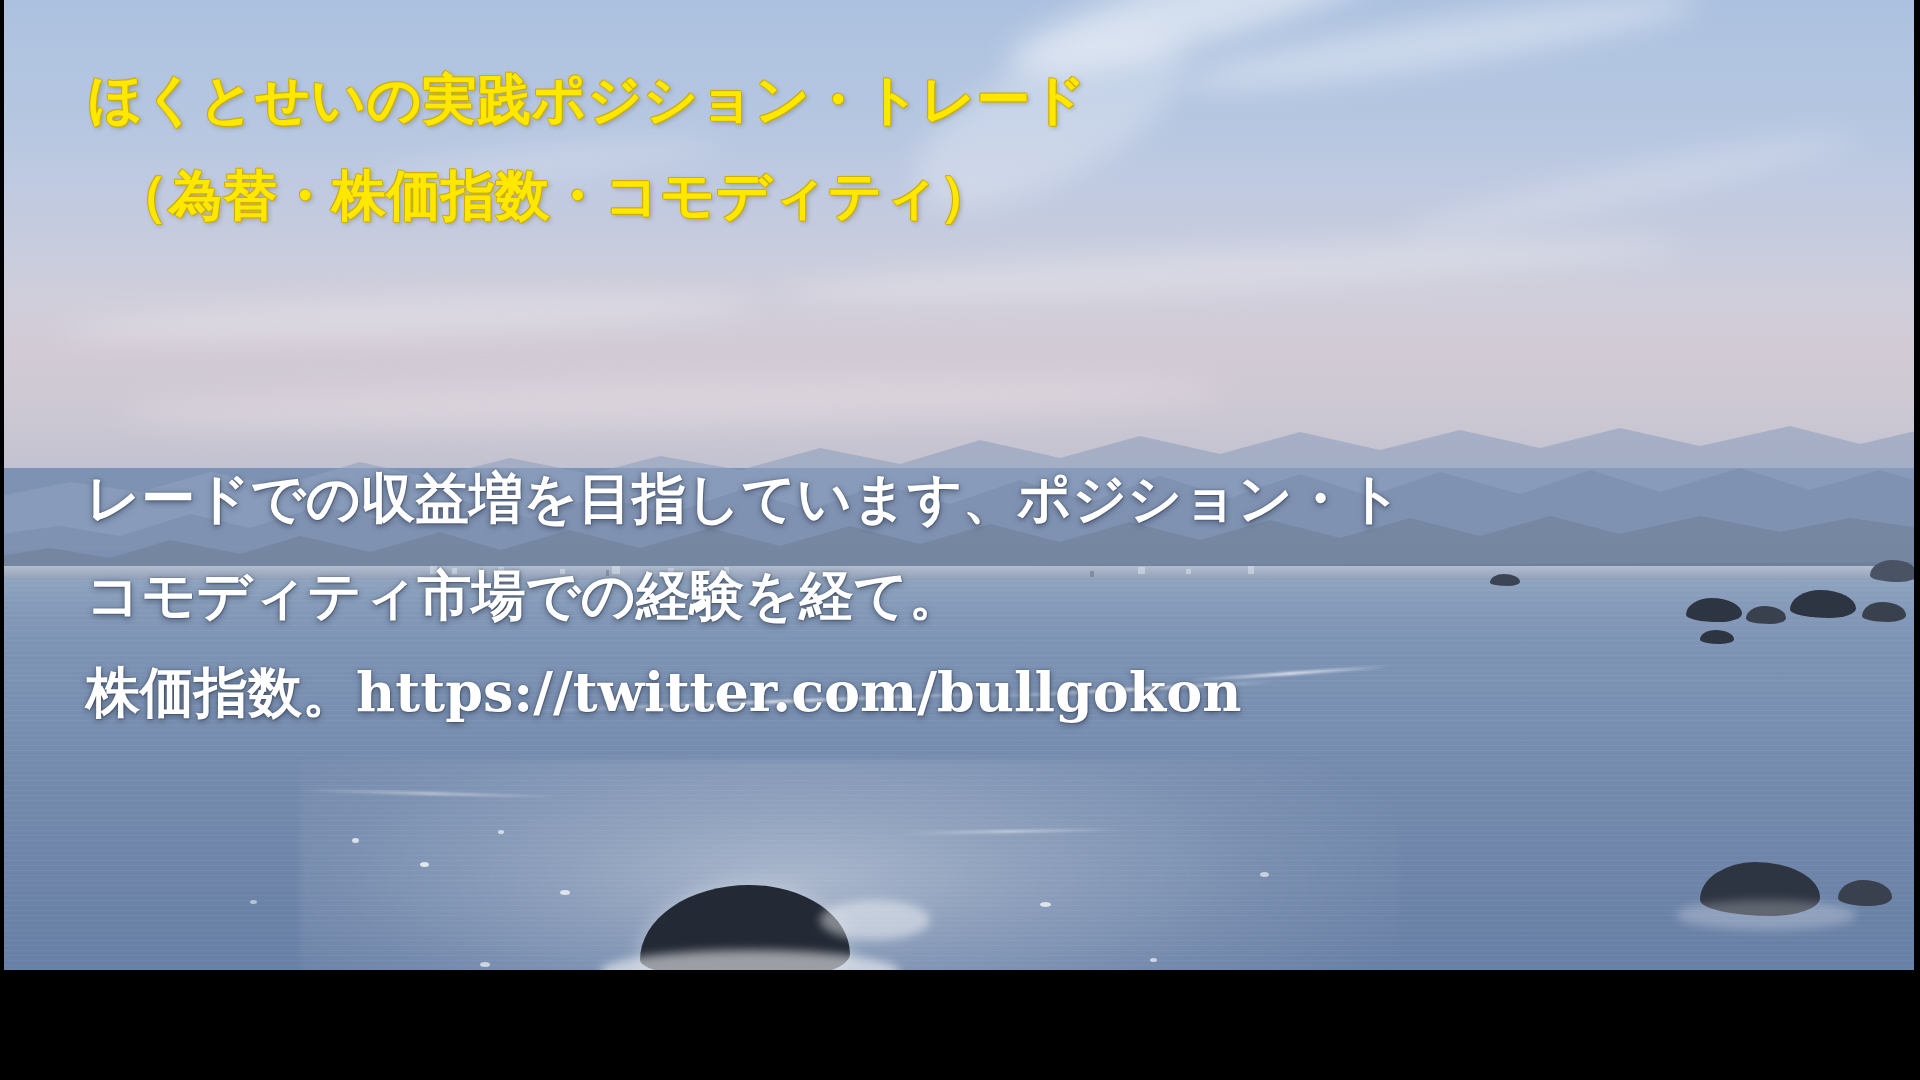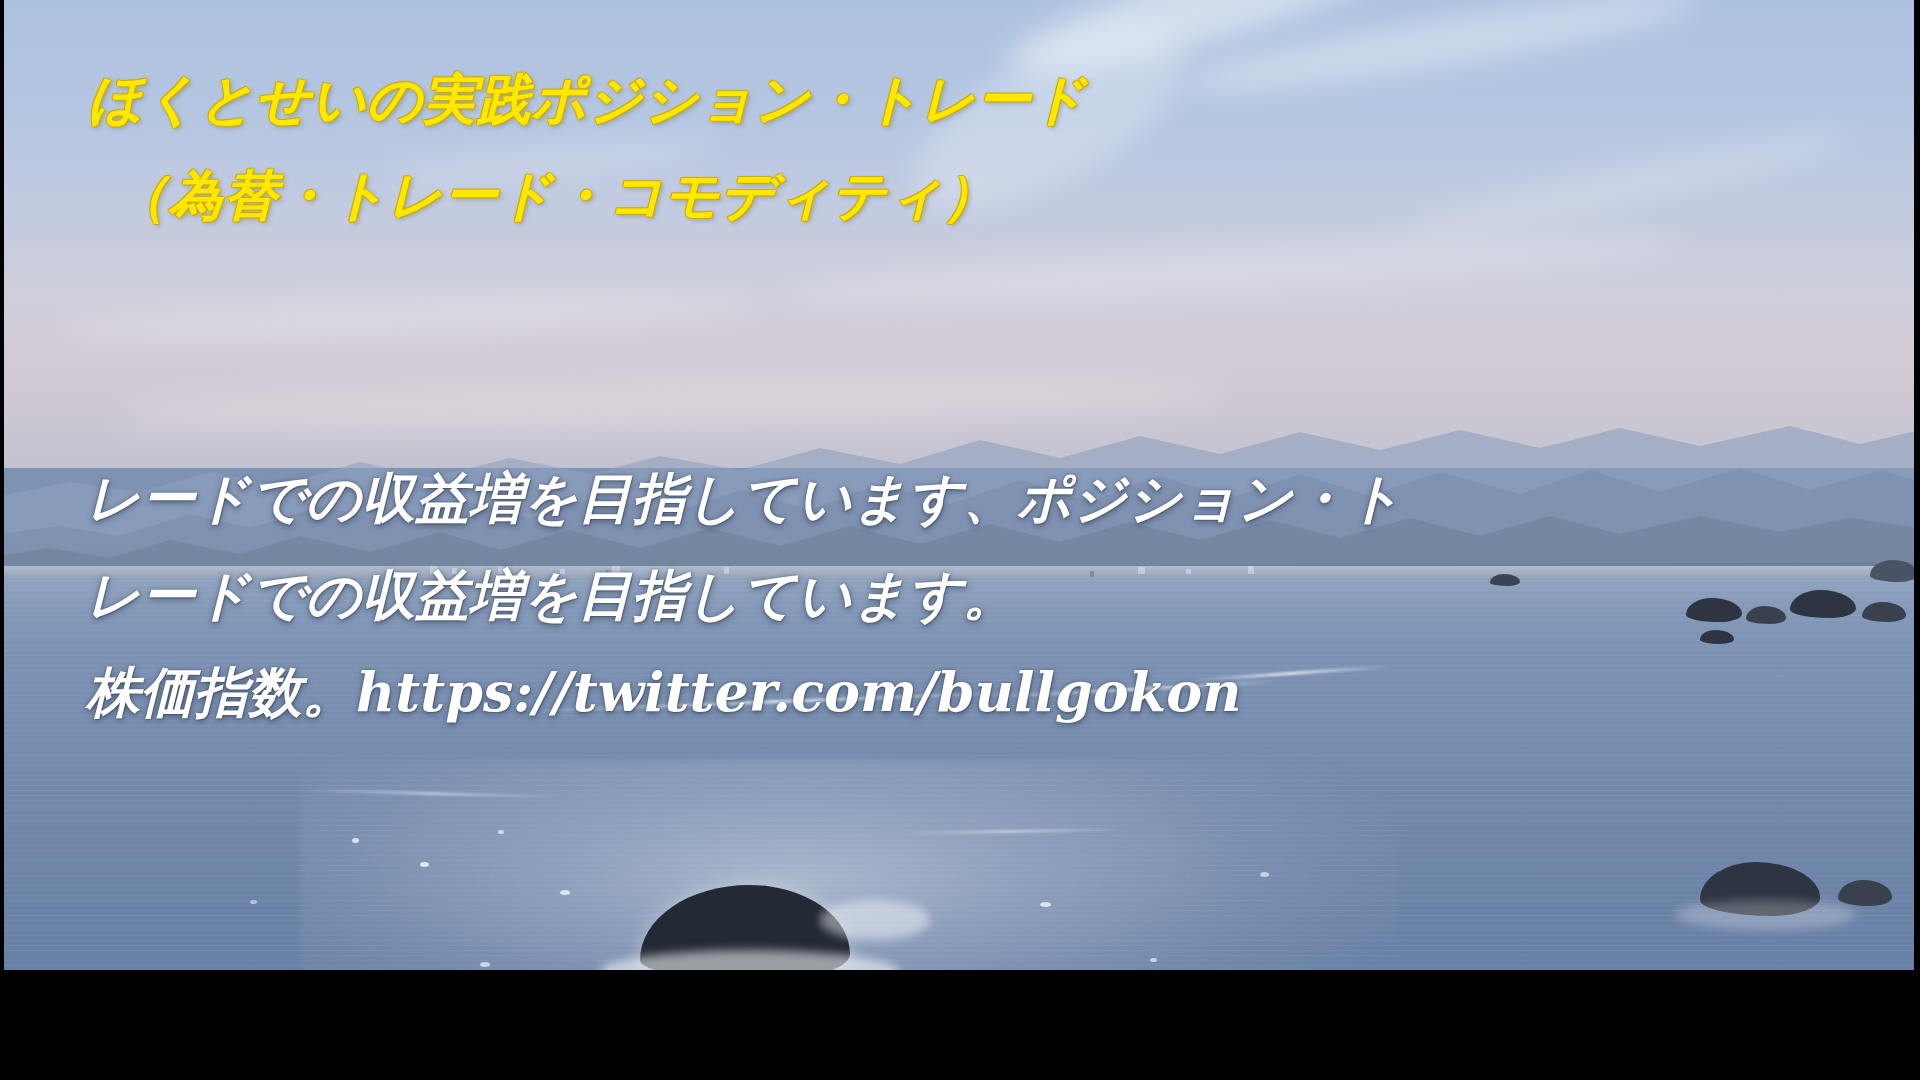--- a/index.html
+++ b/index.html
@@ -4,21 +4,20 @@
 <title>Profile Banner</title>
 <style>
   html,body{margin:0;padding:0;background:#000;}
   body{font-family:"DejaVu Sans","Liberation Sans",sans-serif;}
 
   .stage{
     position:relative;
     width:1920px;height:976px;
     overflow:hidden;
     background:#7e93b4;
-    font-style:italic;
   }
 
   
   .photo{position:absolute;inset:0;overflow:hidden;}
 
   
   .sky{
     position:absolute;left:0;top:0;width:100%;height:48%;
     background:
       linear-gradient(180deg,
@@ -269,26 +268,26 @@
     <div class="foam" style="left:1676px;top:900px;width:180px;height:30px;opacity:.45;"></div>
     <div class="rock sm" style="left:1838px;top:880px;width:54px;height:26px;"></div>
 
     <div class="haze"></div>
   </div>
 
   <div class="overlay">
 
     <div class="title">
       <div class="title-line">ほくとせいの実践ポジション・トレード</div>
-      <div class="title-line second">（為替・トレード・コモディティ）</div>
+      <div class="title-line second">（為替・株価指数・コモディティ）</div>
     </div>
 
     <div class="body">
       <div class="body-line">レードでの収益増を目指しています、ポジション・ト</div>
-      <div class="body-line">レードでの収益増を目指しています。</div>
+      <div class="body-line">コモディティ市場での経験を経て。</div>
       <div class="body-line"><span>株価指数。</span><span class="url">https://twitter.com/bullgokon</span></div>
     </div>
   </div>
 
   <div class="bar-l"></div>
   <div class="bar-r"></div>
   <div class="bar-b"></div>
 </div>
 
 </body></html>

